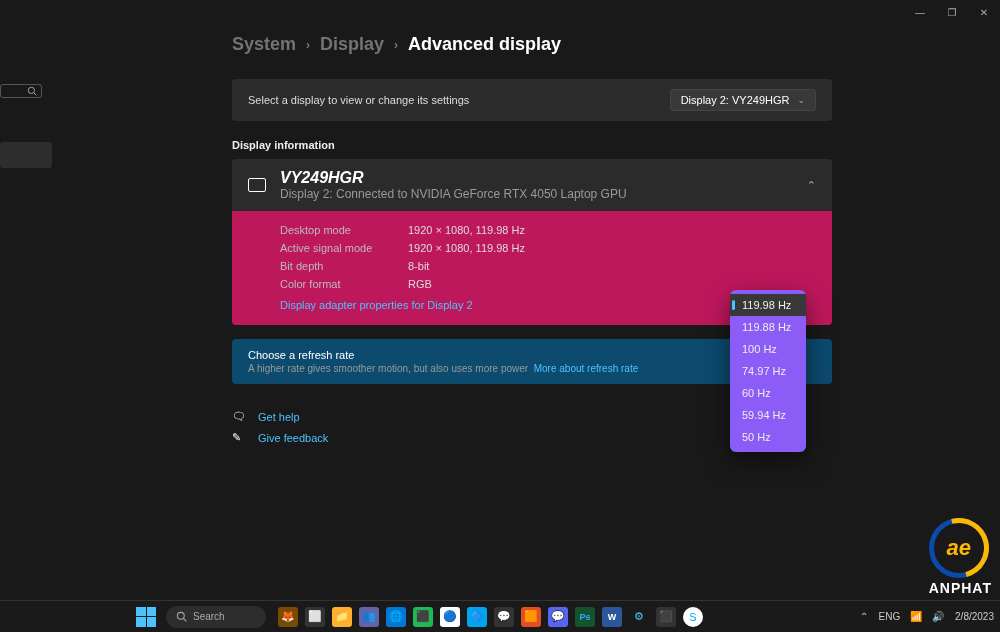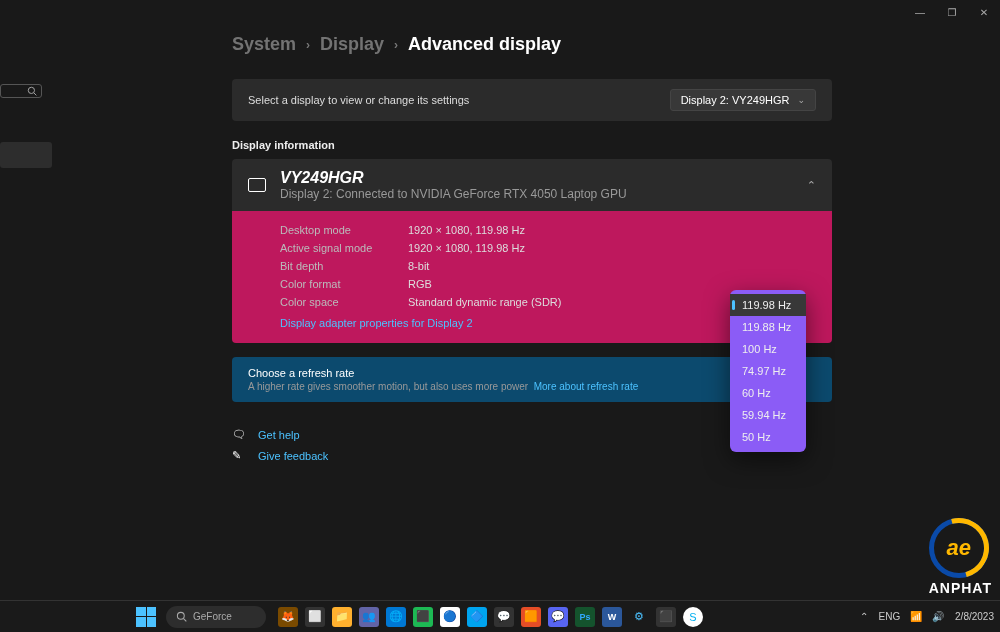--- a/index.html
+++ b/index.html
@@ -130,24 +130,20 @@
             <span>1920 × 1080, 119.98 Hz</span>
           </div>
           <div class="info-row">
             <span class="k">Bit depth</span>
             <span>8-bit</span>
           </div>
           <div class="info-row">
             <span class="k">Color format</span>
             <span>RGB</span>
           </div>
-          <div class="info-row">
-            <span class="k">Color space</span>
-            <span>Standard dynamic range (SDR)</span>
-          </div>
         </div>
       <a class="link">Display adapter properties for Display 2</a>
     </div>
   </div>
 
   <div class="refresh-card">
     <div class="refresh-title">Choose a refresh rate</div>
     <div class="refresh-sub">
       <span>A higher rate gives smoother motion, but also uses more power</span>&nbsp;&nbsp;<a>More about refresh rate</a>
     </div>
@@ -187,21 +183,21 @@
       <span></span>
       <span></span>
       <span></span>
       <span></span>
     </div>
   <div class="tb-search">
     <svg width="11" height="11" viewBox="0 0 16 16">
         <circle cx="7" cy="7" r="5" fill="none" stroke="#aaa" stroke-width="1.5"></circle>
         <line x1="11" y1="11" x2="15" y2="15" stroke="#aaa" stroke-width="1.5"></line>
       </svg>
-    <span>GeForce</span>
+    <span>Search</span>
   </div>
   <div class="tb-icons">
     <div class="ti" style="background:#7a4a00">🦊</div>
     <div class="ti" style="background:#333">⬜</div>
     <div class="ti" style="background:#ffb02e">📁</div>
     <div class="ti" style="background:#6264a7">👥</div>
     <div class="ti" style="background:#0078d4">🌐</div>
     <div class="ti" style="background:#1db954">⬛</div>
     <div class="ti" style="background:#fff">🔵</div>
     <div class="ti" style="background:#00a4ef">🔷</div>

